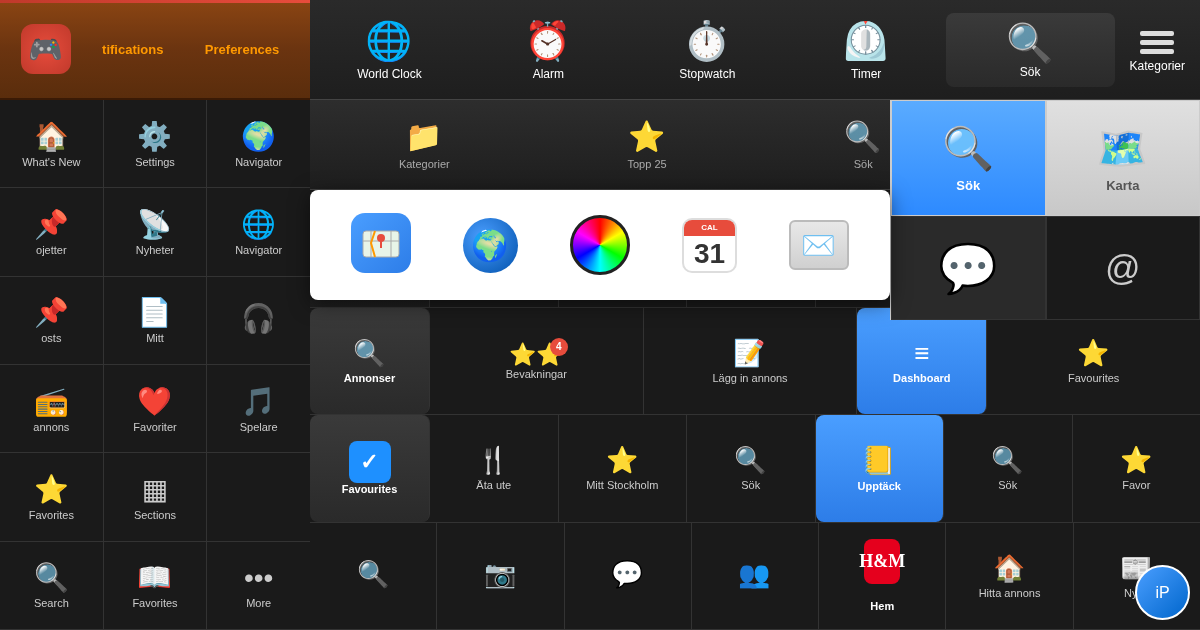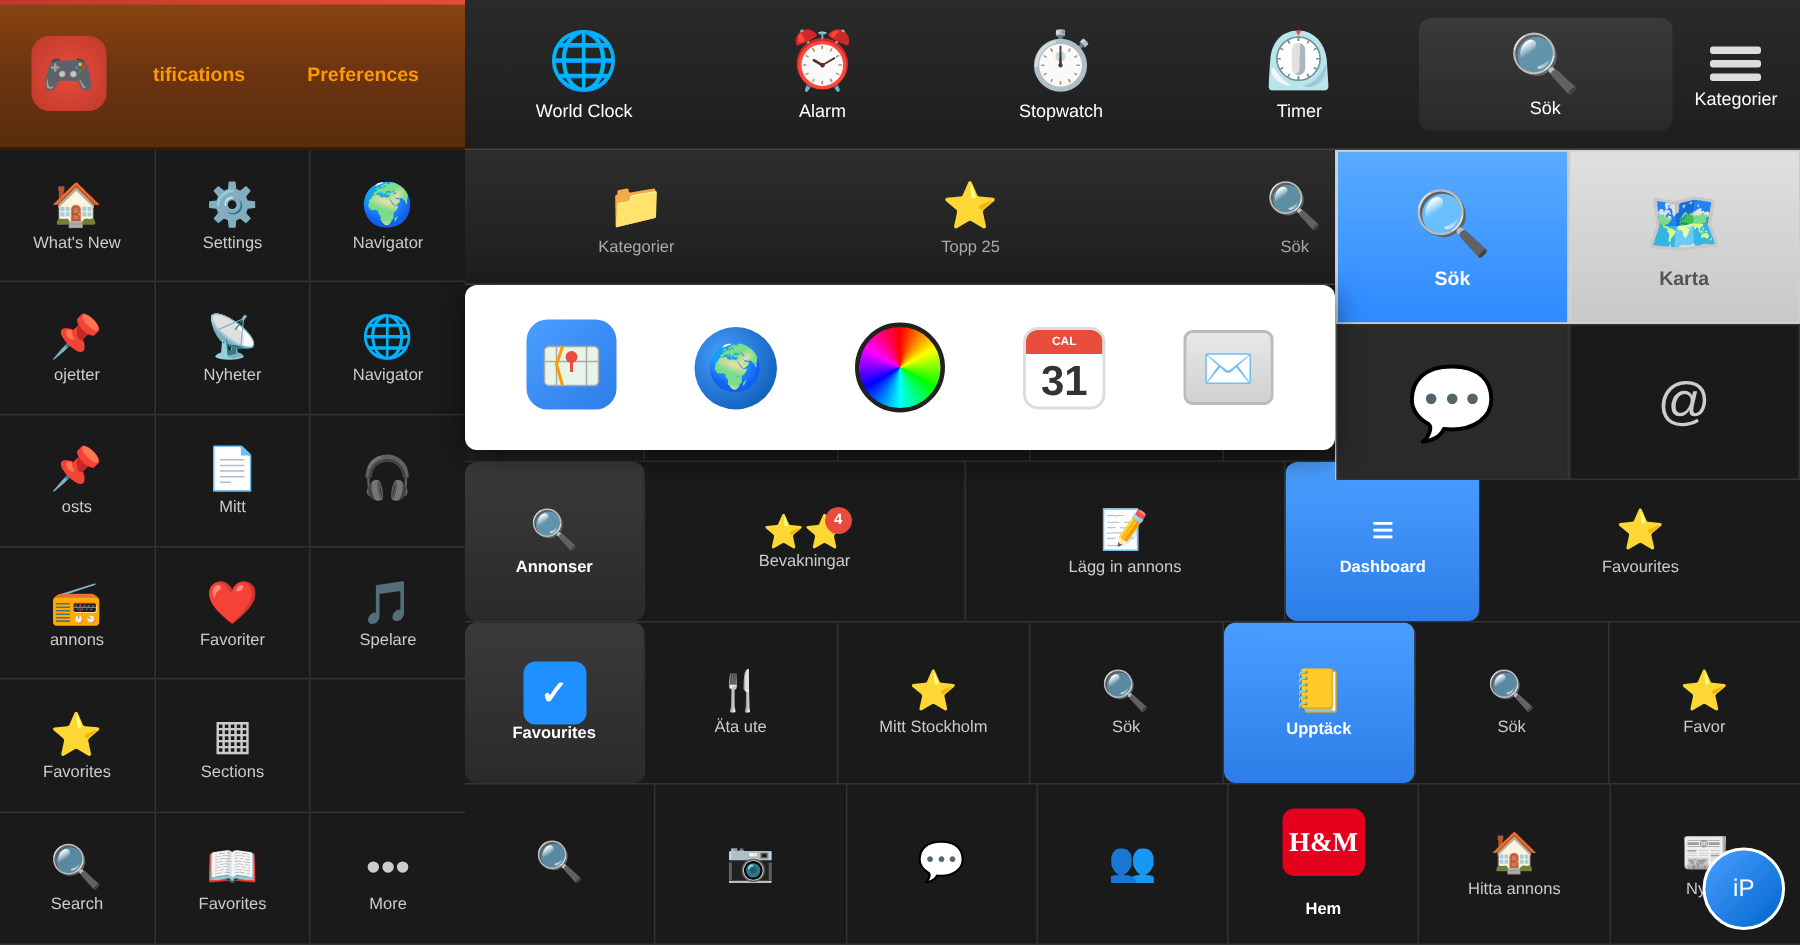--- a/index.html
+++ b/index.html
@@ -442,21 +442,21 @@
     
     .annonser-btn {
       background: linear-gradient(to bottom, #3a3a3a, #2a2a2a);
       border-radius: 8px;
       color: #fff;
       font-weight: bold;
     }
 
     
     .hm-icon {
-      width: 55px;
+      width: 36px;
       height: 45px;
       background: #e5001d;
       border-radius: 8px;
       display: flex;
       align-items: center;
       justify-content: center;
       color: #fff;
       font-size: 18px;
       font-weight: bold;
       font-family: serif;

